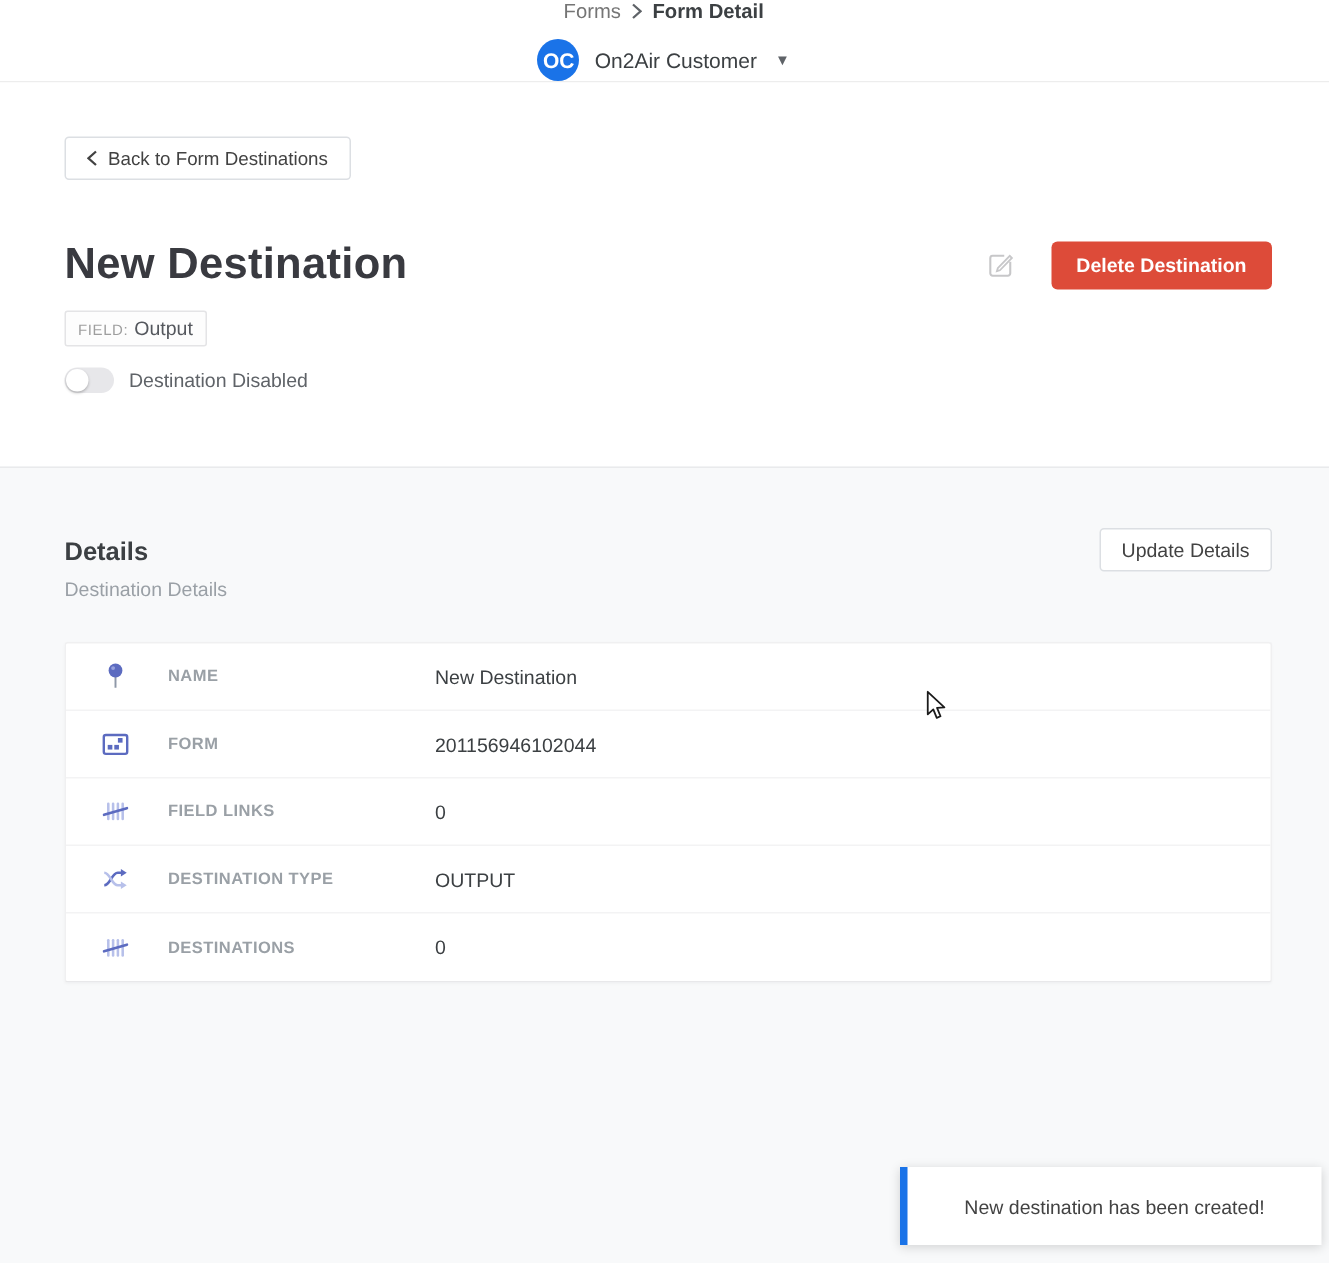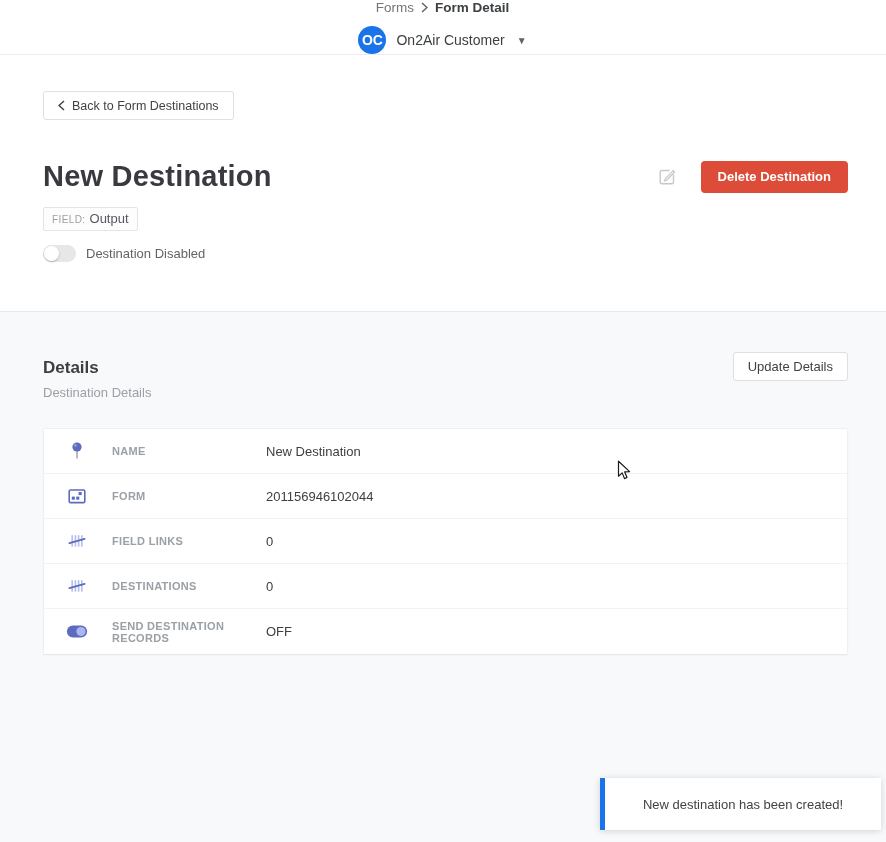--- a/index.html
+++ b/index.html
@@ -79,21 +79,21 @@
     border:1px solid #f0f0f1; border-bottom:1px solid #e8e8ea;
     box-shadow:0 1px 2px rgba(0,0,0,.03);
   }
   .row {
     height:45px; display:flex; align-items:center;
     border-bottom:1px solid #f3f3f4; padding-left:22px;
   }
   .row:last-child { border-bottom:none; }
   .row-icon { width:22px; display:flex; justify-content:center; flex:none; }
   .row-label {
-    margin-left:24px; width:154px; flex:none;
+    margin-left:24px; width:178px; flex:none;
     font-size:11px; font-weight:700; color:#9aa0a6; letter-spacing:.3px;
   }
   .row-value { font-size:13px; color:#3c4043; }
 
   
   .toast {
     position:absolute; right:5px; bottom:12px; width:281px; height:52px;
     background:#fff; border-radius:0; border-left:5px solid #1a73e8;
     box-shadow:0 1px 7px rgba(0,0,0,.16);
     display:flex; align-items:center; justify-content:center;
@@ -202,47 +202,49 @@
               <line x1="11.6" y1="4.8" x2="11.6" y2="15"></line>
               <line x1="14.8" y1="4.8" x2="14.8" y2="15"></line>
             </g>
             <line x1="2.4" y1="12.2" x2="17.6" y2="7.8" stroke="#5c6bc0" stroke-width="1.8" stroke-linecap="round"></line>
           </svg>
         </span>
     <span class="row-label">FIELD LINKS</span>
     <span class="row-value">0</span>
   </div>
 
+  <div class="row">
+    <span class="row-icon">
+          <svg width="20" height="20" viewBox="0 0 20 20">
+            <path d="M2.5 14.2 C6.5 14.2 7.5 5.8 11.5 5.8 L14 5.8" fill="none" stroke="#5c6bc0" stroke-width="1.7"></path>
+            <path d="M2.5 5.8 C6.5 5.8 7.5 14.2 11.5 14.2 L14 14.2" fill="none" stroke="#b7c0ea" stroke-width="1.7"></path>
+            <path d="M13.6 3.3 L17.5 5.8 L13.6 8.3 Z" fill="#5c6bc0"></path>
+            <path d="M13.6 11.7 L17.5 14.2 L13.6 16.7 Z" fill="#b7c0ea"></path>
+          </svg>
+        </span>
+    <span class="row-label">DESTINATION TYPE</span>
+    <span class="row-value">OUTPUT</span>
+  </div>
 
   <div class="row">
     <span class="row-icon">
           <svg width="20" height="20" viewBox="0 0 20 20">
             <g stroke="#b7c0ea" stroke-width="1.7" stroke-linecap="round">
               <line x1="5.2" y1="4.8" x2="5.2" y2="15"></line>
               <line x1="8.4" y1="4.8" x2="8.4" y2="15"></line>
               <line x1="11.6" y1="4.8" x2="11.6" y2="15"></line>
               <line x1="14.8" y1="4.8" x2="14.8" y2="15"></line>
             </g>
             <line x1="2.4" y1="12.2" x2="17.6" y2="7.8" stroke="#5c6bc0" stroke-width="1.8" stroke-linecap="round"></line>
           </svg>
         </span>
     <span class="row-label">DESTINATIONS</span>
     <span class="row-value">0</span>
   </div>
 
-  <div class="row">
-    <span class="row-icon">
-          <svg width="22" height="15" viewBox="0 0 24 16">
-            <rect x="1" y="1.5" width="22" height="13" rx="6.5" fill="#5c6bc0"></rect>
-            <circle cx="16.3" cy="8" r="5" fill="#aab6f0"></circle>
-          </svg>
-        </span>
-    <span class="row-label">SEND DESTINATION RECORDS</span>
-    <span class="row-value">OFF</span>
-  </div>
 </div>
 </div>
 
 <div class="toast">
   <span>New destination has been created!</span>
 </div>
 
 <div class="cursor">
   <svg width="15" height="21" viewBox="0 0 15 21">
     <path d="M1.5 1.2 L1.5 16.2 L5.2 12.9 L7.5 18.6 L10 17.5 L7.7 11.9 L12.6 11.6 Z" fill="#ffffff" stroke="#1b1b1b" stroke-width="1.2" stroke-linejoin="round"></path>

